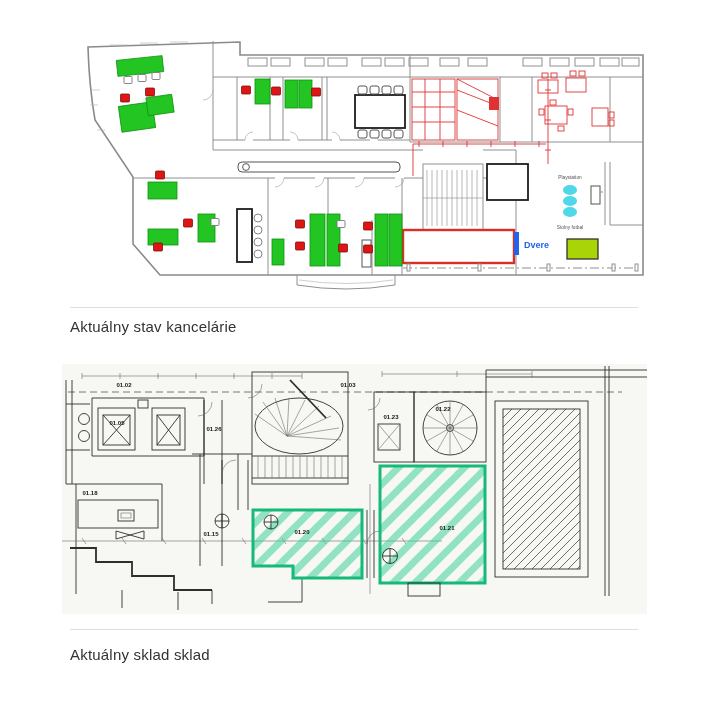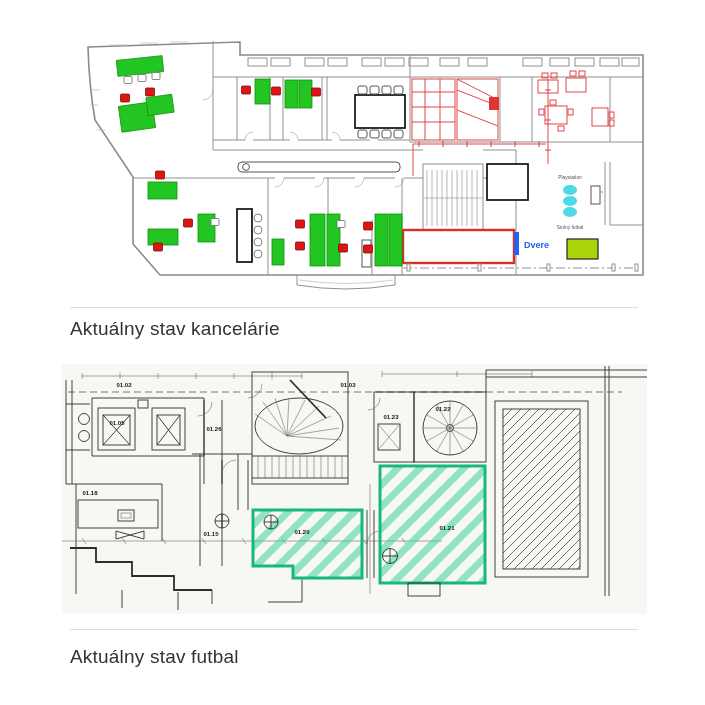--- a/index.html
+++ b/index.html
@@ -1,20 +1,20 @@
 <!DOCTYPE html>
 <html><head>
 <meta charset="utf-8">
 <style>
   html,body{margin:0;padding:0;}
   body{width:705px;height:705px;background:#ffffff;position:relative;overflow:hidden;
        font-family:"Liberation Sans",sans-serif;}
   .fig{position:absolute;}
   .divider{position:absolute;height:1px;background:#dedede;}
-  .caption{position:absolute;font-size:19px;color:#333;letter-spacing:.2px;}
+  .caption{position:absolute;font-size:15px;color:#333;letter-spacing:.2px;}
 
   
   .outline{stroke:#8a8a8a;stroke-width:1.6;fill:#fff}
   .wl{stroke:#909090;stroke-width:1;fill:none}
   .wlf{stroke:#909090;stroke-width:1;fill:#fff}
   .thin{stroke:#b9b9b9;stroke-width:.7;fill:none}
   .door{stroke:#b5b5b5;stroke-width:.8;fill:none}
   .furn{stroke:#1d1d1d;stroke-width:1.8;fill:#fff}
   .furnl{stroke:#555;stroke-width:1;fill:#fff}
   .stairs{stroke:#9a9a9a;stroke-width:.7;fill:none}
@@ -333,13 +333,13 @@
     <text class="rlabel" x="329" y="55">01.23</text>
     <text class="rlabel" x="28" y="131">01.18</text>
     <text class="rlabel" x="149" y="172">01.15</text>
     <text class="rlabel" x="240" y="170">01.20</text>
     <text class="rlabel" x="385" y="166">01.21</text>
   </g>
 </svg>
 </div>
 
 <div class="divider" style="left:70px;top:629px;width:568px"></div>
-<div class="caption" style="left:70px;top:646px">Aktuálny stav futbal</div>
+<div class="caption" style="left:70px;top:646px">Aktuálny sklad sklad</div>
 
 </body></html>

